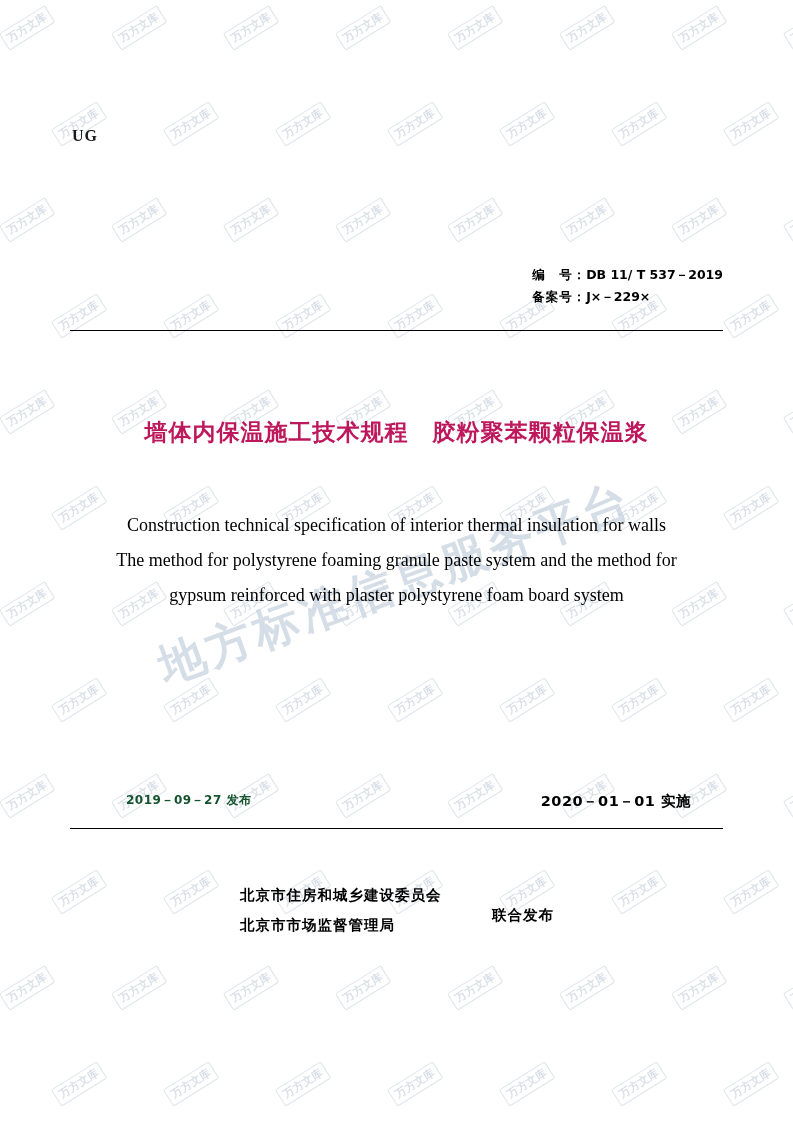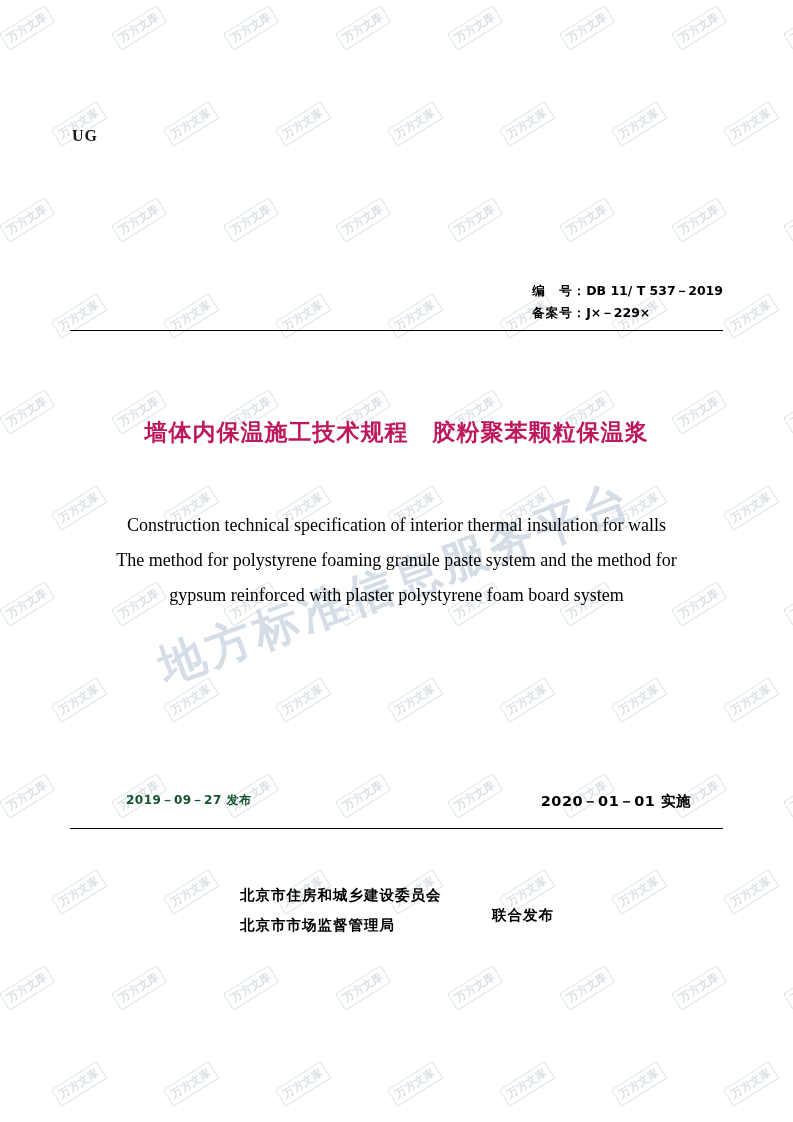--- a/index.html
+++ b/index.html
@@ -105,21 +105,21 @@
     font-size: 76px;
     font-weight: bold;
     color: #000;
     letter-spacing: 1px;
     line-height: 1;
   }
 
   .code-block {
     position: absolute;
     right: 70px;
-    top: 280px;
+    top: 264px;
     text-align: left;
     font-family: "DejaVu Sans", sans-serif;
     font-size: 12.5px;
     font-weight: bold;
     color: #000;
     line-height: 1.75;
   }
   .code-block .row { white-space: nowrap; }
   .code-block .lbl { letter-spacing: 1px; }
 

